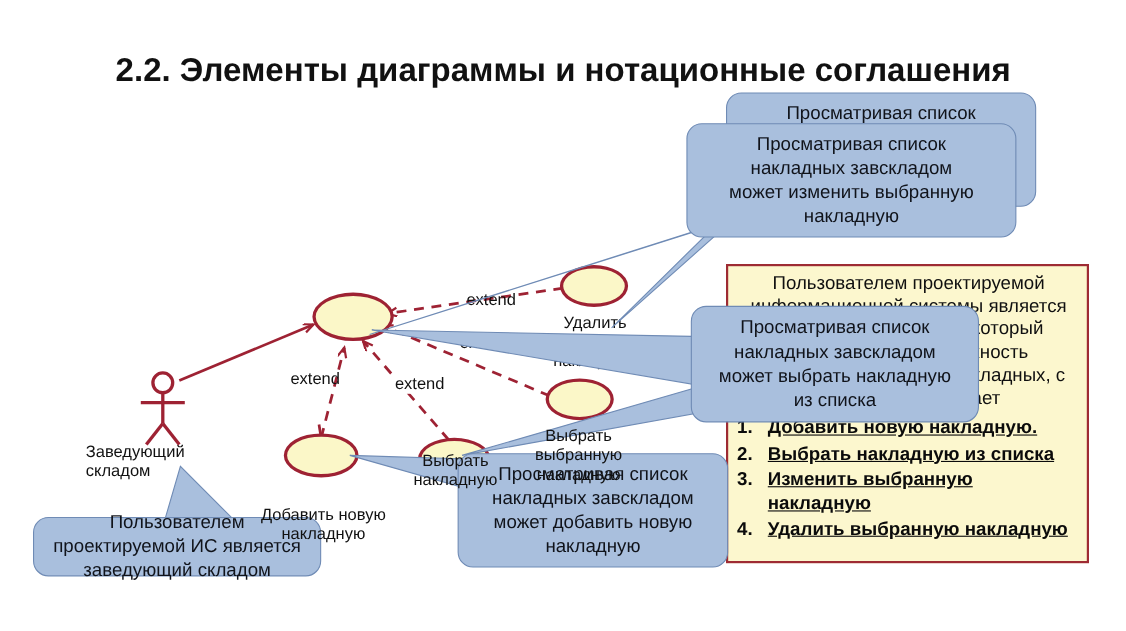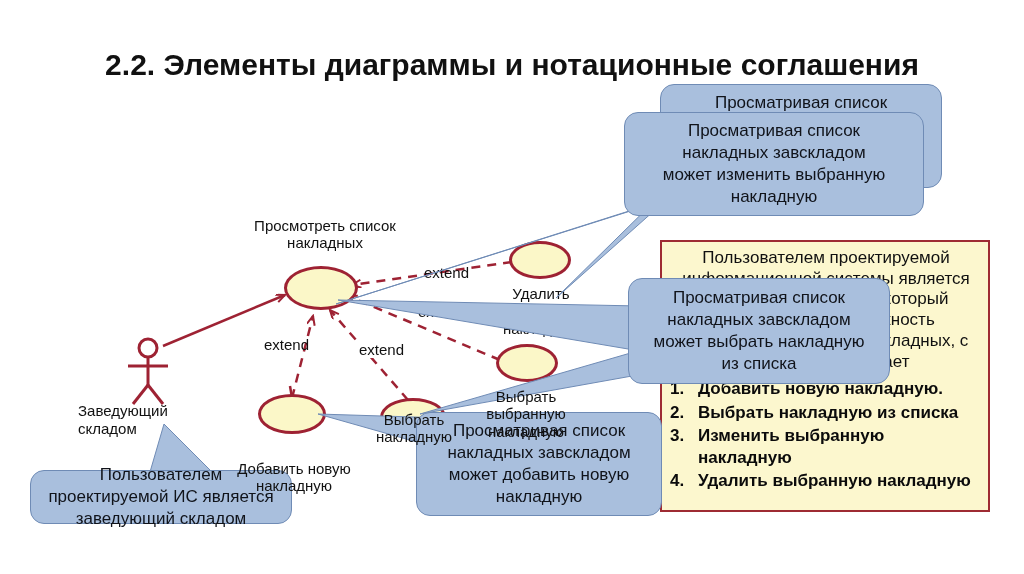--- a/index.html
+++ b/index.html
@@ -28,21 +28,21 @@
     text-align:center;
   }
   #info-box ol{
     list-style:none;margin:0;padding:6px 6px 0 8px;
   }
   #info-box ol li{
     display:flex;gap:10px;font-size:17px;font-weight:bold;color:#0b0b0b;
     line-height:1.30;margin-bottom:1px;
   }
   #info-box ol li .num{width:18px;flex:none;text-align:left;}
-  #info-box ol li .txt{flex:1;}
+  #info-box ol li .txt{flex:1;text-decoration:underline;}
 
   
   .usecase{position:absolute;}
   .usecase .oval{
     width:100%;height:100%;border-radius:50%;
     background:#FBF7C8;border:3px solid #9E2233;box-sizing:border-box;
   }
   .uc-label{
     position:absolute;font-size:15px;color:#111;line-height:1.16;text-align:center;
     white-space:pre-line;
@@ -122,22 +122,20 @@
     <line x1="292" y1="398" x2="313" y2="316" stroke="#9E2233" stroke-width="2.5" stroke-dasharray="9,7" marker-end="url(#arrOpen)"></line>
 
     <line x1="408" y1="400" x2="330" y2="310" stroke="#9E2233" stroke-width="2.5" stroke-dasharray="9,7" marker-end="url(#arrOpen)"></line>
 
     <line x1="290" y1="386" x2="292" y2="398" stroke="#9E2233" stroke-width="2.5"></line>
   </svg>
 
   <div class="usecase" style="left:284px;top:266px;width:74px;height:44px;z-index:3;">
     <div class="oval"></div>
   </div>
-  <div class="uc-label" style="left:240px;top:217px;width:170px;z-index:4;">Просмотреть список
-накладных</div>
 
   <div class="usecase" style="left:509px;top:241px;width:62px;height:38px;z-index:3;">
     <div class="oval"></div>
   </div>
   <div class="uc-label" style="left:487px;top:285px;width:108px;z-index:4;">Удалить
 выбранную
 накладную</div>
 
   <div class="usecase" style="left:496px;top:344px;width:62px;height:38px;z-index:3;">
     <div class="oval"></div>

